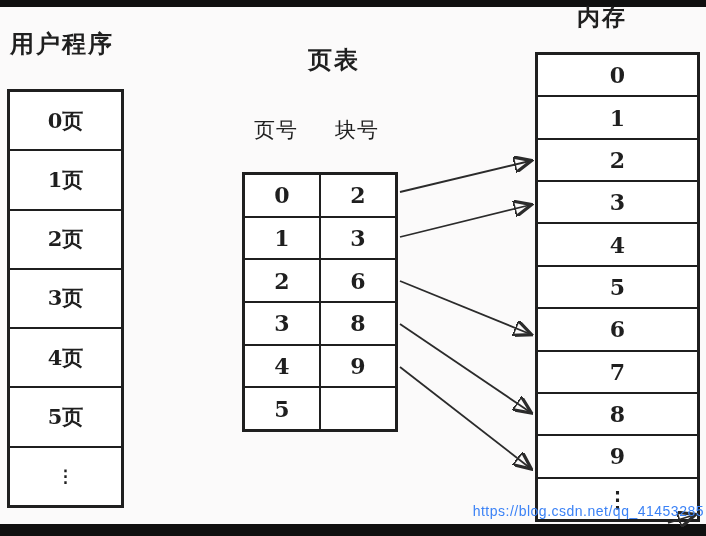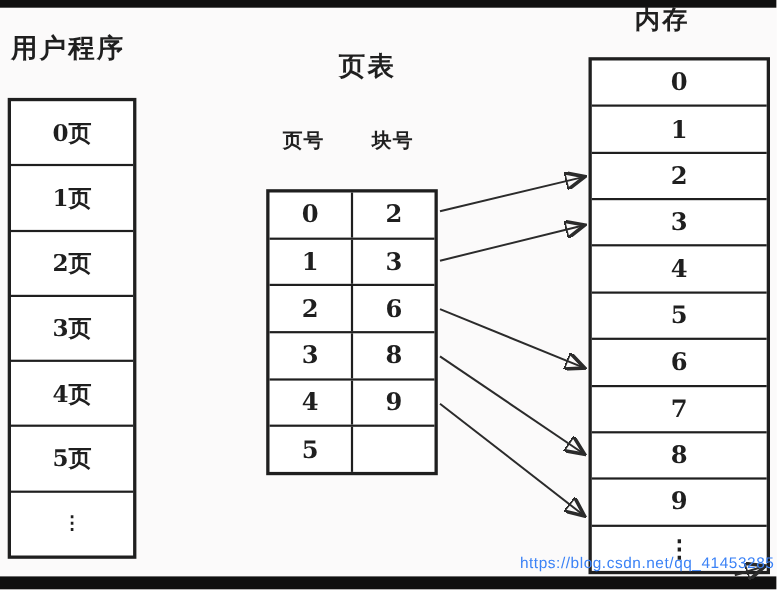--- a/index.html
+++ b/index.html
@@ -20,21 +20,21 @@
     font-weight:700;
     letter-spacing:2px;
     white-space:nowrap;
   }
   .title-user{left:10px;top:28px;font-size:24px;text-align:right;}
   .title-ptable{left:284px;top:44px;font-size:24px;margin-left:24px;}
   .title-memory{left:577px;top:2px;font-size:23px;}
 
   .col-header{
     position:absolute;top:116px;
-    font-weight:700;font-size:18px;letter-spacing:1px;
+    font-weight:400;font-size:21px;letter-spacing:1px;
     width:78px;text-align:center;white-space:nowrap;
   }
   .col-header.pageno{left:237px;}
   .col-header.blockno{left:318px;}
 
   .dtable{
     position:absolute;
     border:3px solid #1f1f1f;
     background:#ffffff;
     box-sizing:border-box;

